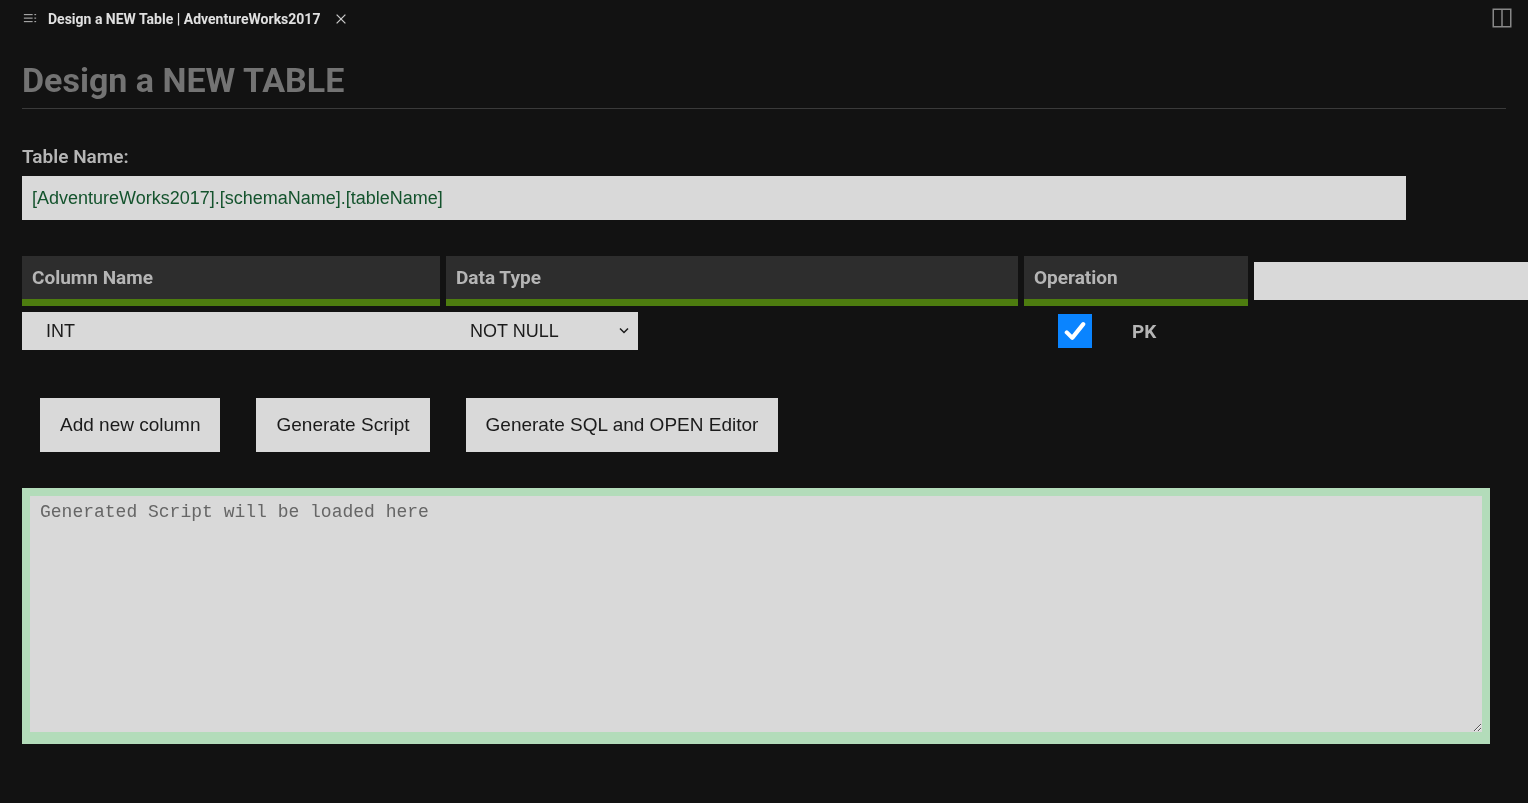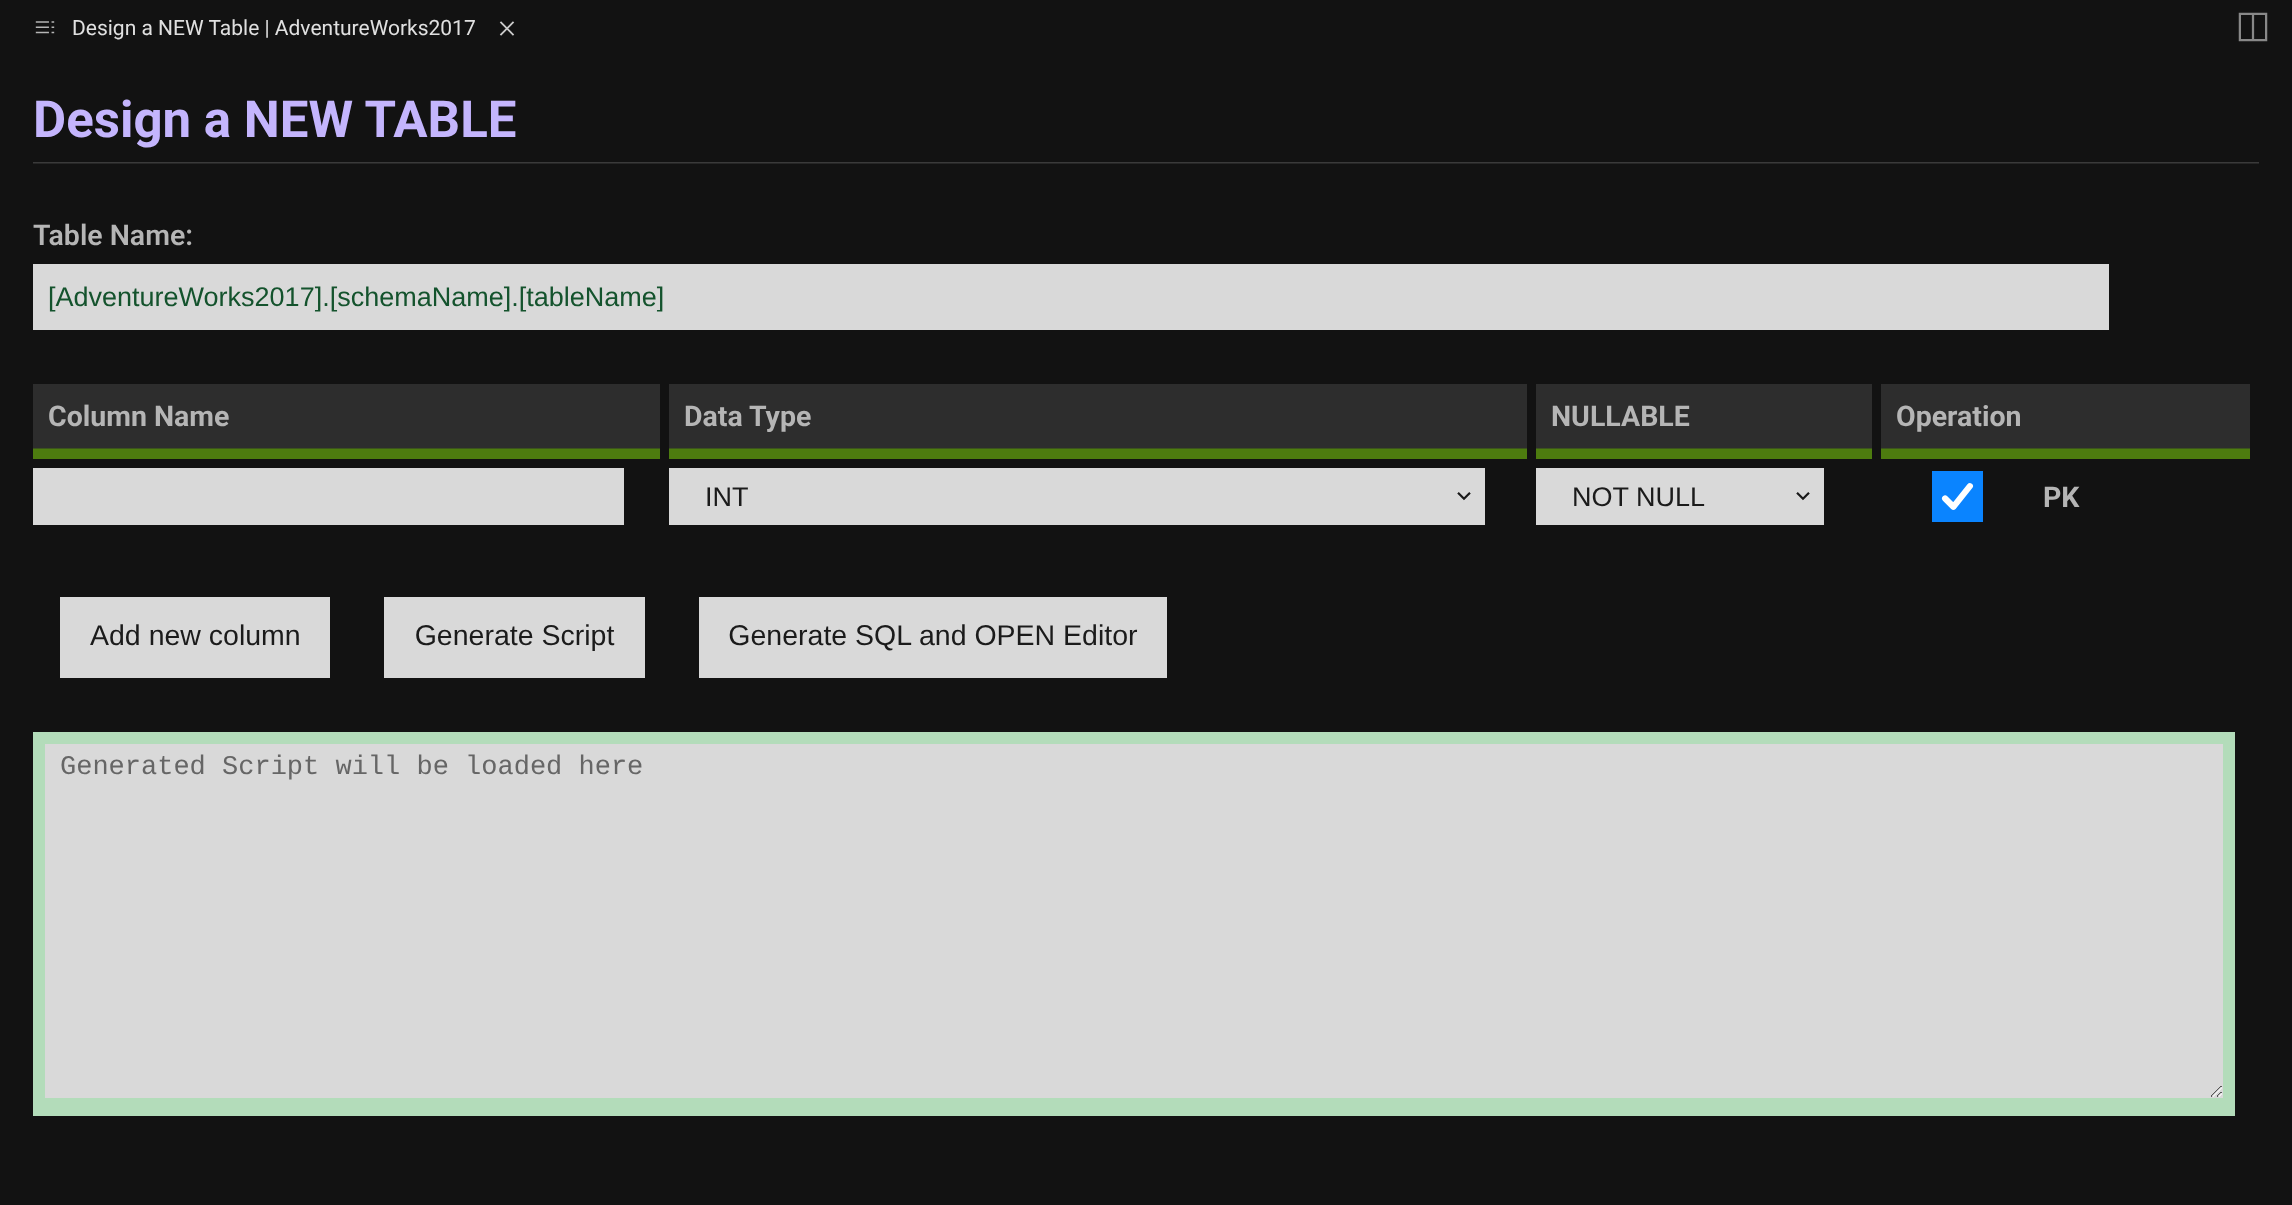--- a/index.html
+++ b/index.html
@@ -11,20 +11,21 @@
       height: 803px;
       overflow: hidden;
     }
     .tab-bar {
       height: 38px;
       background: #121212;
       display: flex;
       align-items: center;
       padding-left: 10px;
       position: relative;
+      font-weight: bold;
     }
     .tab {
       display: flex;
       align-items: center;
       gap: 10px;
       padding: 8px 12px;
       font-size: 14px;
       color: #e0e0e0;
     }
     .tab-icon {
@@ -54,21 +55,21 @@
       display: flex;
       align-items: center;
       justify-content: center;
     }
     .main {
       padding: 22px 22px 0 22px;
     }
     .page-title {
       font-size: 34px;
       font-weight: 700;
-      color: #c4b5fd;
+      color: #737373;
       margin-bottom: 8px;
     }
     .title-underline {
       border-top: 1px solid #3a3a3a;
       margin-bottom: 36px;
     }
     .label {
       font-size: 19px;
       font-weight: 600;
       color: #b5b5b5;
@@ -228,21 +229,20 @@
 <div class="main">
   <h1 class="page-title">Design a NEW TABLE</h1>
   <div class="title-underline"></div>
 
   <div class="label">Table Name:</div>
   <input class="text-input" type="text" value="[AdventureWorks2017].[schemaName].[tableName]" style="">
 
   <div class="grid">
     <div class="col-header">Column Name</div>
     <div class="col-header">Data Type</div>
-    <div class="col-header">NULLABLE</div>
     <div class="col-header">Operation</div>
 
     <div class="cell">
       <input class="cell-input" type="text" value="" style="">
     </div>
     <div class="cell">
       <div class="select-wrap">
         <select class="select">
           <option>INT</option>
         </select>

